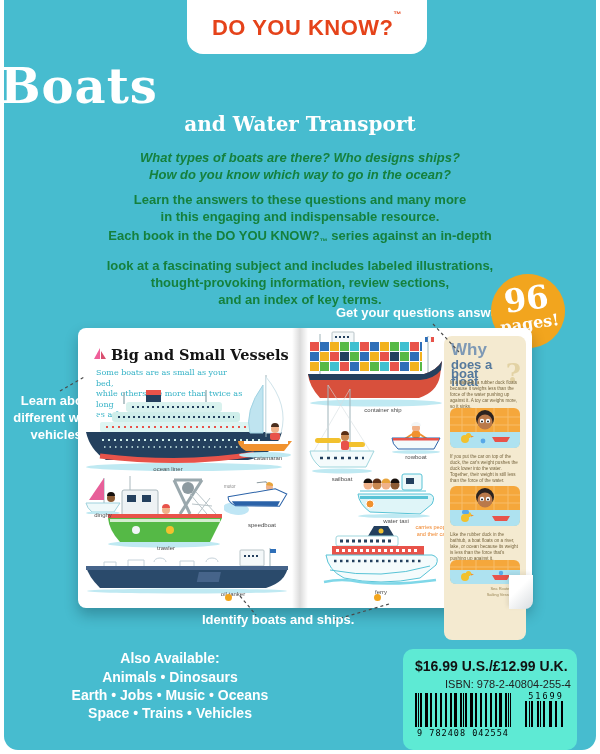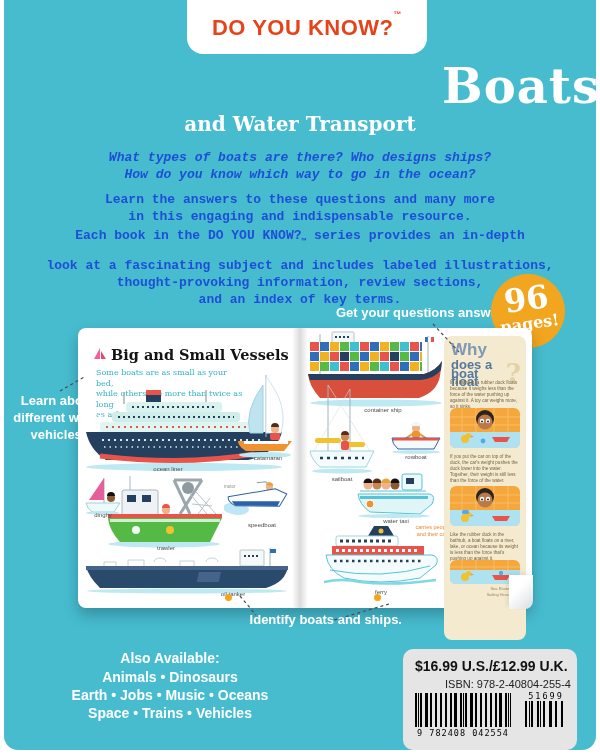--- a/index.html
+++ b/index.html
@@ -5,32 +5,32 @@
   html,body{margin:0;padding:0;}
   body{width:600px;height:754px;background:#ffffff;font-family:"Liberation Sans",sans-serif;overflow:hidden;}
   .abs{position:absolute;}
   #cover{position:relative;width:600px;height:754px;background:#ffffff;}
   #teal{position:absolute;left:4px;right:4px;top:0;bottom:4px;background:#47bccf;border-radius:0 0 14px 14px;}
   
   .logo-box{left:187px;top:0;width:240px;height:54px;background:#ffffff;border-radius:0 0 16px 16px;text-align:center;line-height:56px;}
   .logo-text{color:#e5431a;font-weight:700;font-size:22px;letter-spacing:.5px;}
   .tm{font-size:8px;vertical-align:top;line-height:30px;}
   
-  .title{left:0;top:58px;width:100%;text-align:right;color:#fff;font-family:"DejaVu Serif",serif;font-weight:700;font-size:48px;letter-spacing:1px;}
+  .title{left:0;top:58px;width:100%;text-align:left;color:#fff;font-family:"DejaVu Serif",serif;font-weight:700;font-size:48px;letter-spacing:1px;}
   .subtitle{left:0;top:112px;width:100%;text-align:center;color:#fff;font-family:"DejaVu Serif",serif;font-weight:700;font-size:20px;}
   
-  .copy{left:0;width:100%;text-align:center;color:#1d4ed8;font-size:13px;font-weight:700;line-height:17px;font-family:Liberation Mono, monospace;}
+  .copy{left:0;width:100%;text-align:center;color:#15803d;font-size:13px;font-weight:700;line-height:17px;}
   .qblock{top:149px;font-style:italic;}
   .p1{top:191px;}
   .p2{top:227px;}
   
   .annot{color:#fff;font-size:13px;font-weight:700;}
   .annot-q{left:336px;top:305px;white-space:nowrap;}
   .annot-learn{left:6px;top:392px;width:104px;text-align:center;line-height:17px;}
-  .annot-id{left:202px;top:612px;width:200px;text-align:right;}
+  .annot-id{left:202px;top:612px;width:200px;text-align:left;}
   
   .badge{left:491px;top:274px;width:74px;height:74px;border-radius:50%;background:#f2a51e;color:#fff;text-align:center;transform:rotate(-8deg);font-family:"DejaVu Serif",serif;font-weight:700;}
   .badge .n{font-size:32px;line-height:34px;padding-top:8px;}
   .badge .l{font-size:16px;line-height:16px;}
   
   .book{left:78px;top:328px;width:454px;height:280px;background:#fff;border-radius:8px;box-shadow:0 7px 14px rgba(0,30,40,.28);}
   .spine{left:214px;top:0;width:16px;height:280px;background:linear-gradient(90deg,rgba(0,0,0,0) 0%,rgba(0,0,0,.14) 50%,rgba(0,0,0,0) 100%);}
   .curl{right:-1px;bottom:-1px;width:24px;height:34px;background:linear-gradient(135deg,#ffffff 40%,#d9dde0 100%);border-radius:0 0 8px 0;box-shadow:-2px -2px 4px rgba(0,0,0,.08);}
   .lp-head{left:16px;top:18px;font-family:"DejaVu Serif",serif;font-weight:700;font-size:14.5px;color:#141414;}
   .lp-intro{left:18px;top:40px;width:150px;font-family:"DejaVu Serif",serif;font-size:8px;line-height:10.5px;color:#35b2c6;}
@@ -49,21 +49,21 @@
   
   .crow{position:absolute;left:4px;height:9px;width:112px;}
   .crow1{top:14px;background:repeating-linear-gradient(90deg,#e8534a 0 9px,#fff 9px 10px,#2f6fb8 10px 19px,#fff 19px 20px,#f2b21f 20px 29px,#fff 29px 30px,#57b946 30px 39px,#fff 39px 40px,#3fc0d0 40px 49px,#fff 49px 50px);}
   .crow2{top:24px;background:repeating-linear-gradient(90deg,#2f6fb8 0 9px,#fff 9px 10px,#f2b21f 10px 19px,#fff 19px 20px,#e8534a 20px 29px,#fff 29px 30px,#24405e 30px 39px,#fff 39px 40px,#57b946 40px 49px,#fff 49px 50px);}
   .crow3{top:34px;background:repeating-linear-gradient(90deg,#f2b21f 0 9px,#fff 9px 10px,#57b946 10px 19px,#fff 19px 20px,#3fc0d0 20px 29px,#fff 29px 30px,#e8534a 30px 39px,#fff 39px 40px,#2f6fb8 40px 49px,#fff 49px 50px);}
   
   .also{left:20px;top:648px;width:300px;text-align:center;color:#fff;}
   .also .h{font-weight:700;font-size:14px;line-height:20px;}
   .also .r{font-weight:700;font-size:14px;line-height:18px;}
   
-  .pricebox{left:403px;top:649px;width:174px;height:101px;background:#e5e5e5;border-radius:10px;}
+  .pricebox{left:403px;top:649px;width:174px;height:101px;background:#5eead4;border-radius:10px;}
   .price{left:12px;top:9px;font-size:14px;font-weight:700;color:#111;}
   .isbn{left:12px;top:29px;font-size:11px;color:#222;margin-left:30px;}
   .bars-main{left:12px;top:44px;width:96px;height:34px;background:
      repeating-linear-gradient(90deg,#000 0 2px,transparent 2px 5px),
      repeating-linear-gradient(90deg,transparent 0 3px,#000 3px 4px,transparent 4px 9px);}
   .bars-addon{left:122px;top:52px;width:42px;height:26px;background:
      repeating-linear-gradient(90deg,#000 0 2px,transparent 2px 6px),
      repeating-linear-gradient(90deg,transparent 0 4px,#000 4px 5px,transparent 5px 11px);}
   .bc-digits{left:8px;top:79px;width:104px;text-align:center;font-family:"DejaVu Sans Mono",monospace;font-size:8.5px;color:#000;letter-spacing:1px;}
   .bc-addon{left:122px;top:42px;width:42px;text-align:center;font-family:"DejaVu Sans Mono",monospace;font-size:8.5px;color:#000;letter-spacing:2px;}
@@ -84,21 +84,21 @@
 
   <div class="abs copy qblock">
     <div>What types of boats are there? Who designs ships?</div>
     <div>How do you know which way to go in the ocean?</div>
   </div>
   <div class="abs copy p1">
     <div>Learn the answers to these questions and many more</div>
     <div>in this engaging and indispensable resource.</div>
   </div>
   <div class="abs copy p2">
-    <div><span>Each book in the </span><span>DO YOU KNOW?</span><span class="tm">™</span><span> series provides an in-depth</span></div>
+    <div><span>Each book in the </span><span>DO YOU KNOW?</span><span class="tm">™</span><span> series against an in-depth</span></div>
     <div>look at a fascinating subject and includes labeled illustrations,</div>
     <div>thought-provoking information, review sections,</div>
     <div>and an index of key terms.</div>
   </div>
 
   <div class="abs annot annot-q">Get your questions answered!</div>
   <div class="abs badge">
     <div class="n">96</div>
     <div class="l">pages!</div>
   </div>

